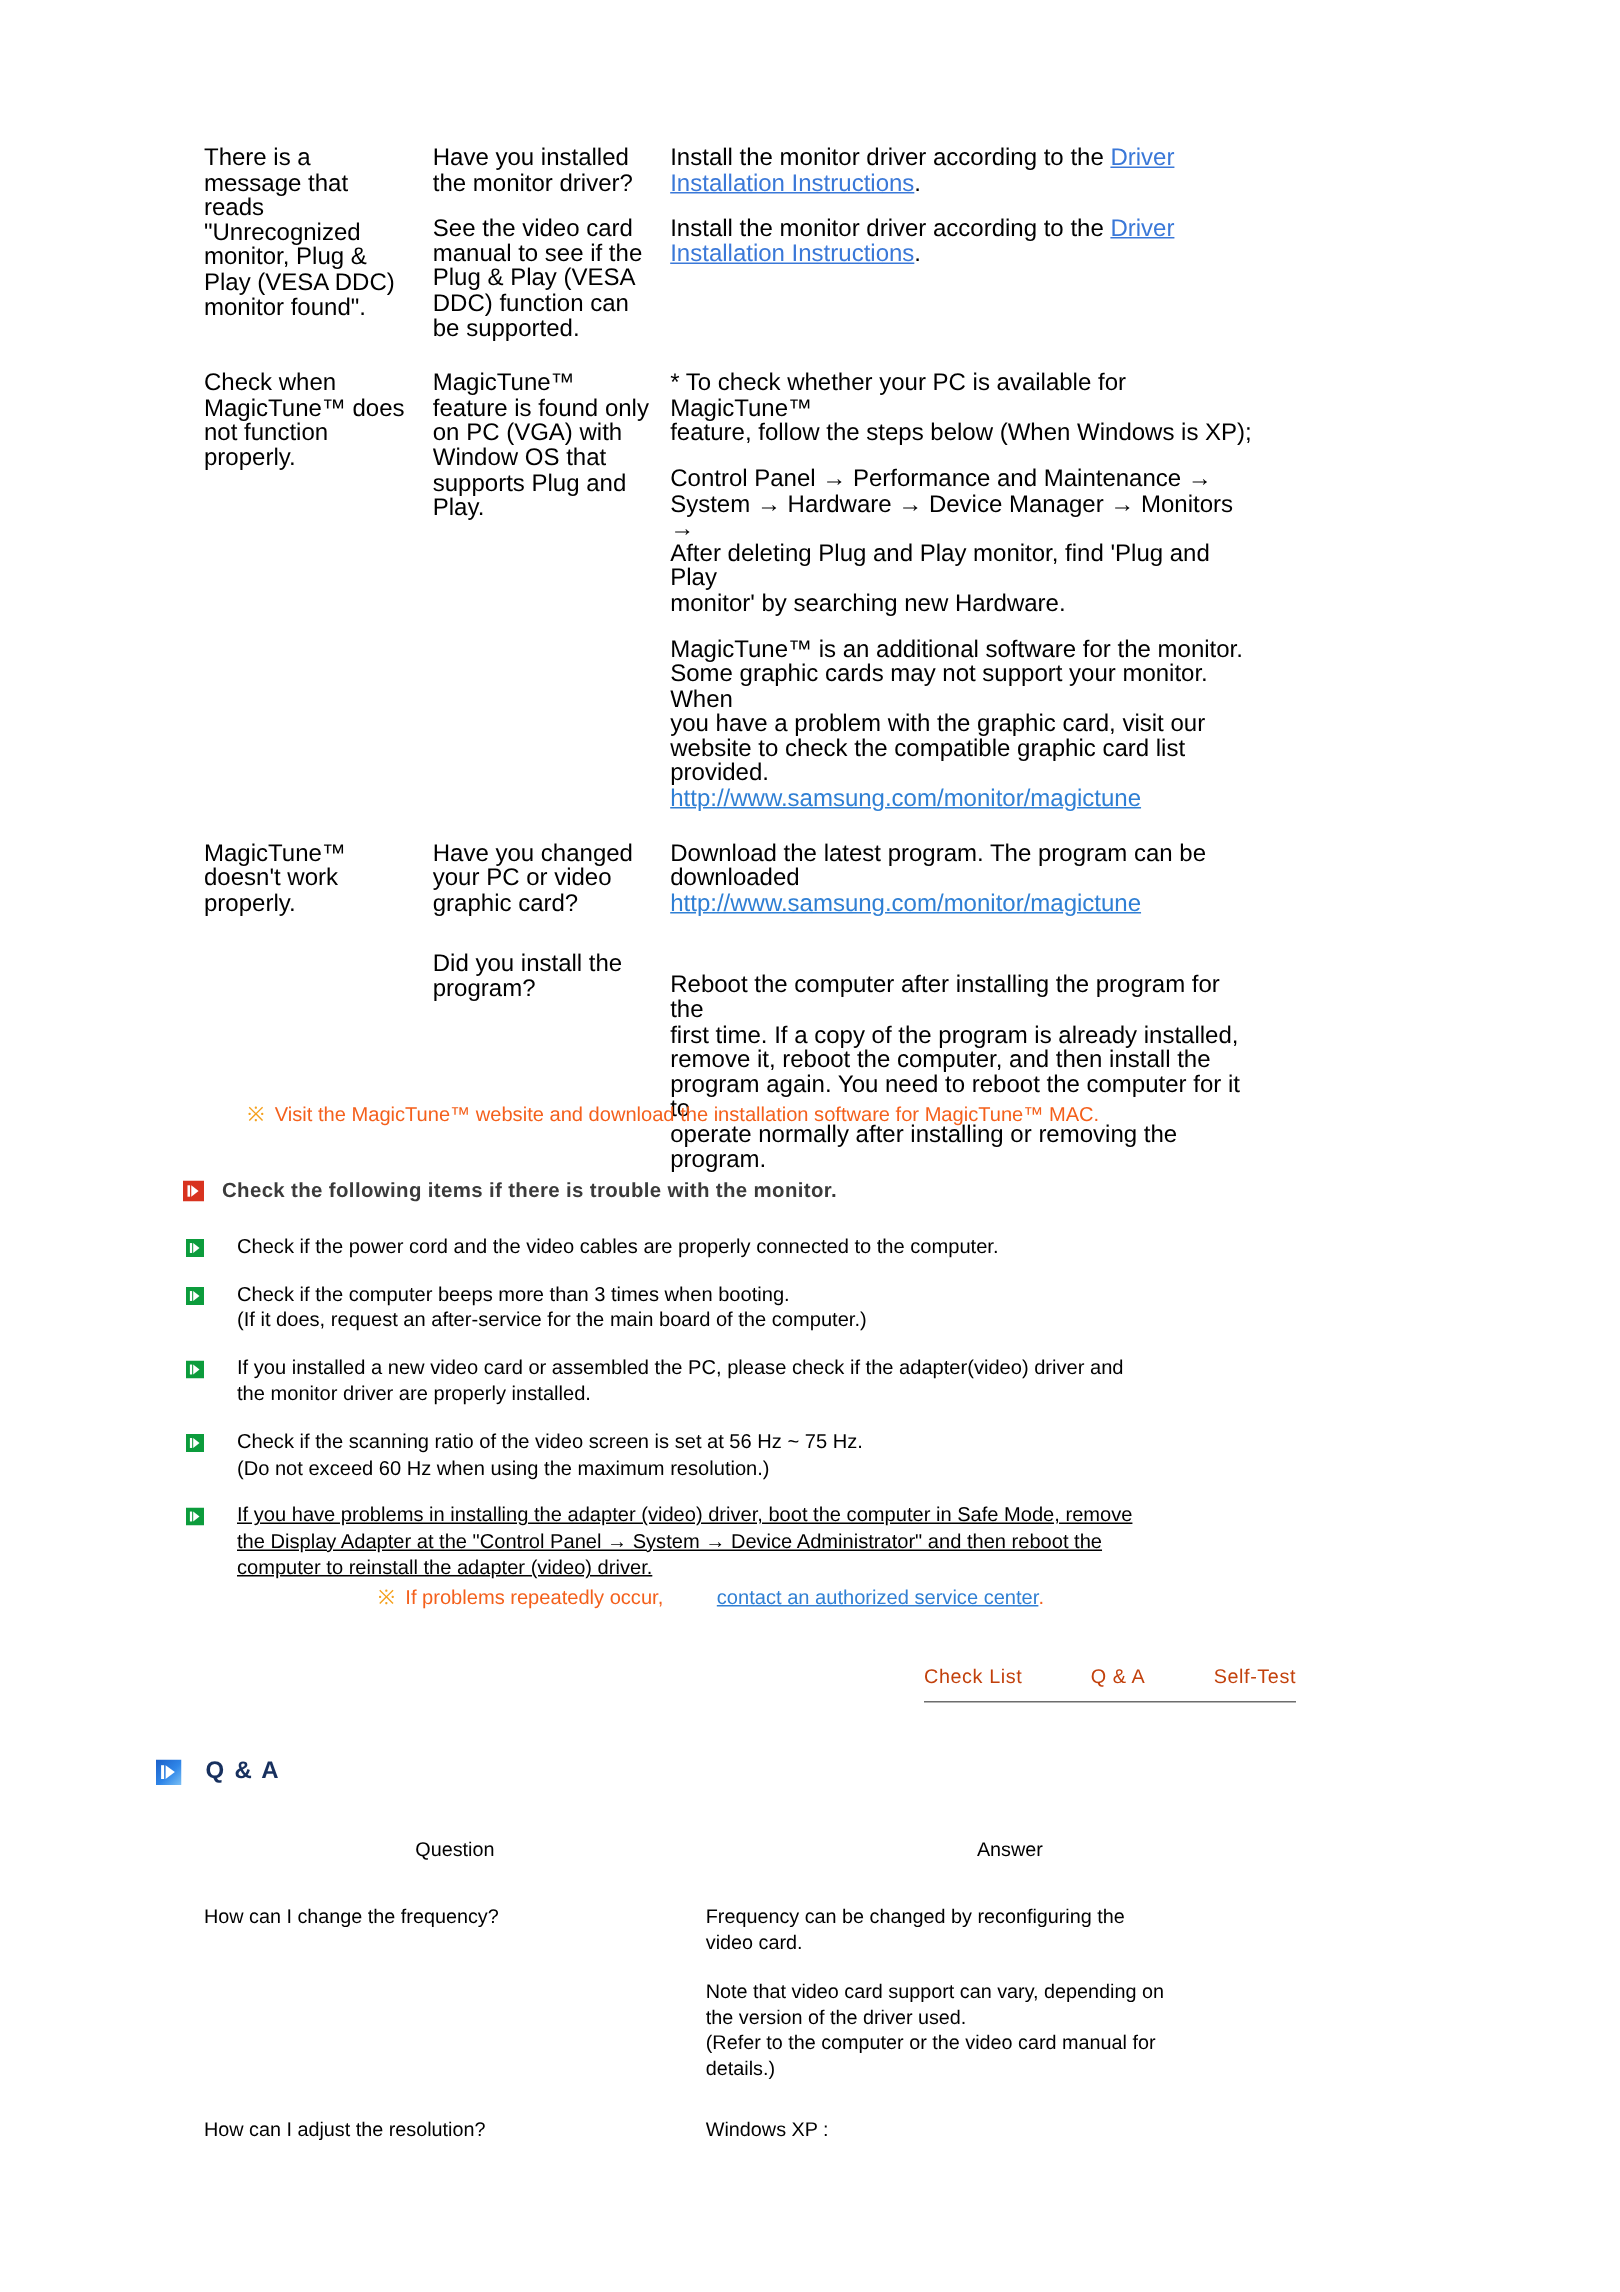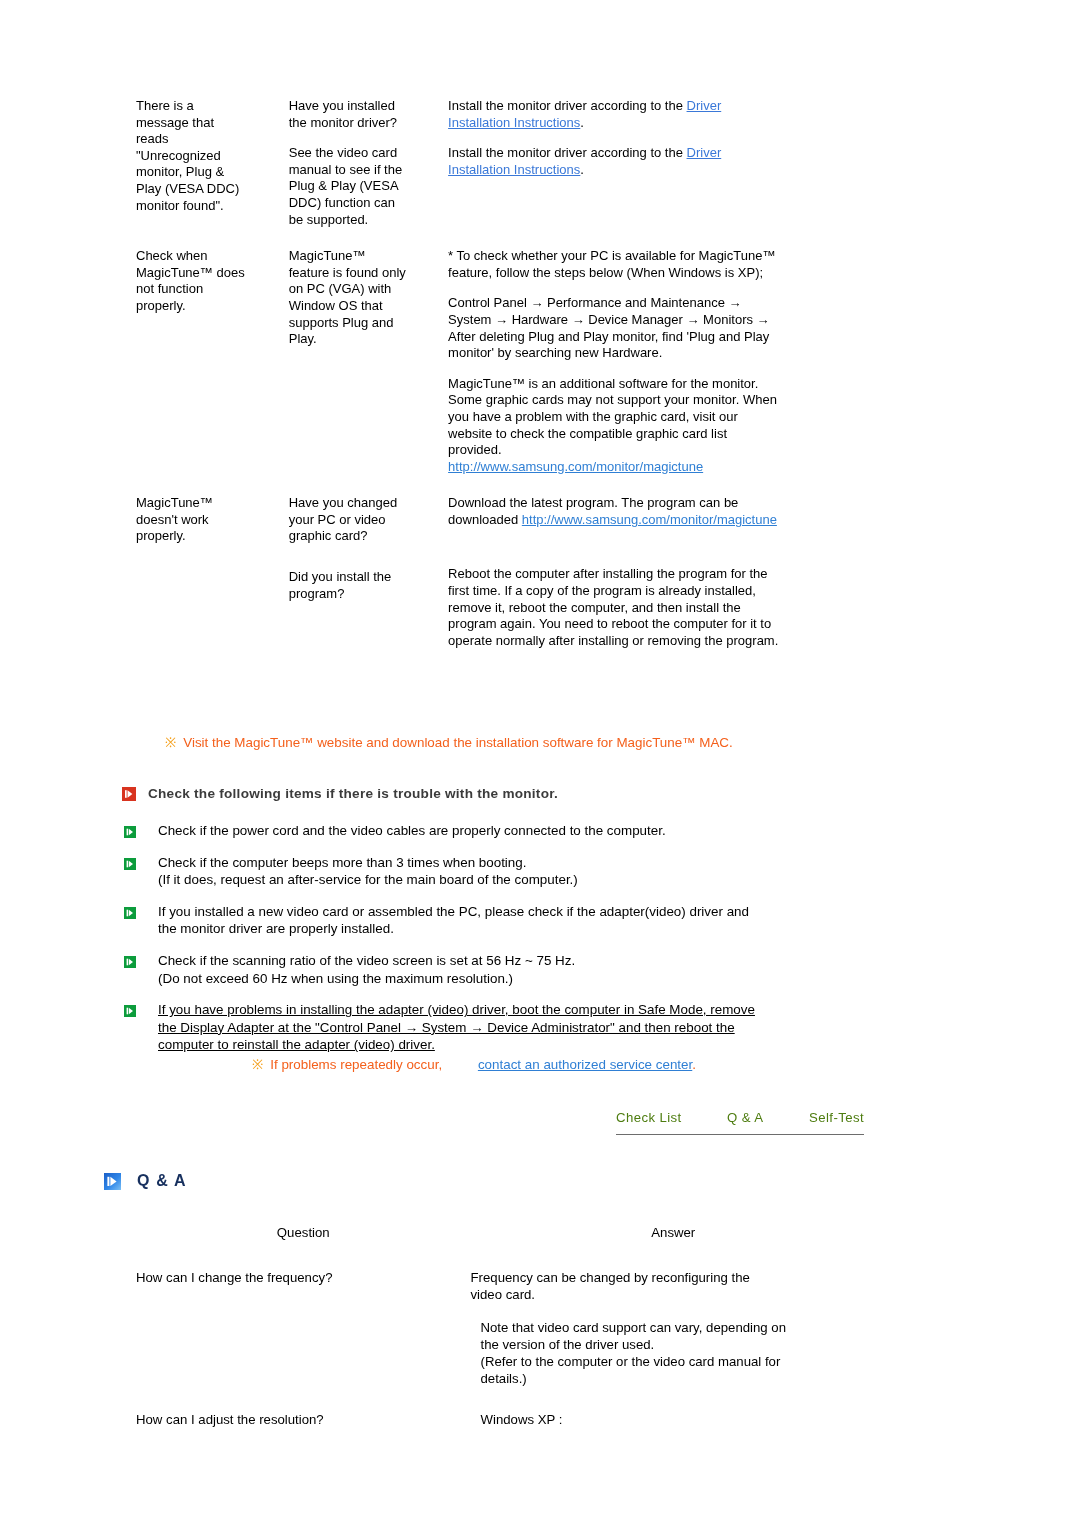--- a/index.html
+++ b/index.html
@@ -16,21 +16,21 @@
     overflow: hidden;
   }
 
   
   .trouble-table {
     position: absolute;
     left: 136px;
     top: 98px;
     width: 710px;
     border-collapse: collapse;
-    font-size: 13px;
+    font-size: 16px;
     line-height: 16.6px;
   }
   .trouble-table td {
     vertical-align: top;
     padding: 0 10px 0 0;
     border: none;
   }
   .col-sym  { width: 148px; }
   .col-chk  { width: 156px; margin-top: 24px; }
   .col-sol  { width: 400px; }
@@ -116,21 +116,21 @@
   .tabs {
     position: absolute;
     left: 616px;
     top: 1110px;
     width: 248px;
     display: flex;
     justify-content: space-between;
     border-bottom: 1.5px solid #6d6d6d;
     padding-bottom: 9px;
     font-size: 13.2px;
-    color: #4d7c0f;
+    color: #c2410c;
   }
   .tab { letter-spacing: 0.4px; }
 
   
   .qa-head {
     position: absolute;
     left: 104px;
     top: 1172px;
     display: flex;
     align-items: center;
@@ -158,21 +158,21 @@
   .qa-q { width: 330px; padding-right: 10px; margin-top: 28px; }
   .qa-a { width: 400px; }
   .qa-head-row td {
     text-align: center;
     padding-bottom: 28px;
   }
   .qa-head-row .qa-q { text-align: center; }
   .qa-head-row .qa-a { text-align: center; }
   .qa-row td { padding-bottom: 24px; }
   .ansblock { margin-bottom: 16px; }
-  .ansblock:last-child { margin-bottom: 0; margin-left: 10px; }
+  .ansblock:last-child { margin-bottom: 0; }
 </style>
 </head>
 <body>
 
 <table class="trouble-table">
   <tbody>
 
     <tr class="trouble-row">
       <td class="col-sym">
         <div>There is a</div>

